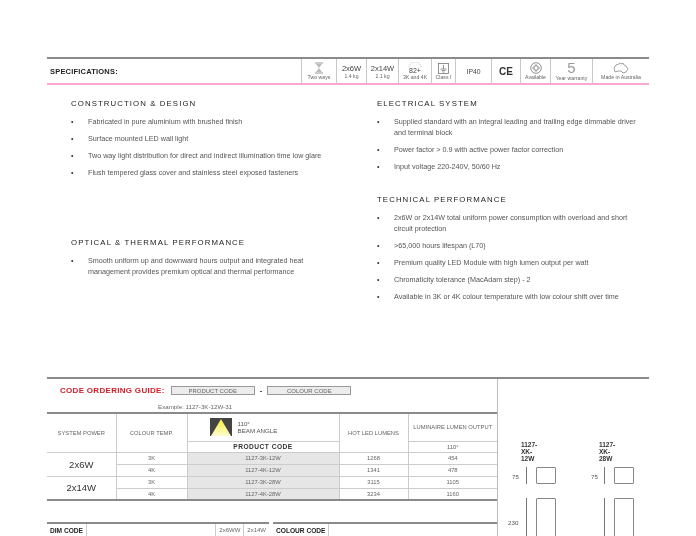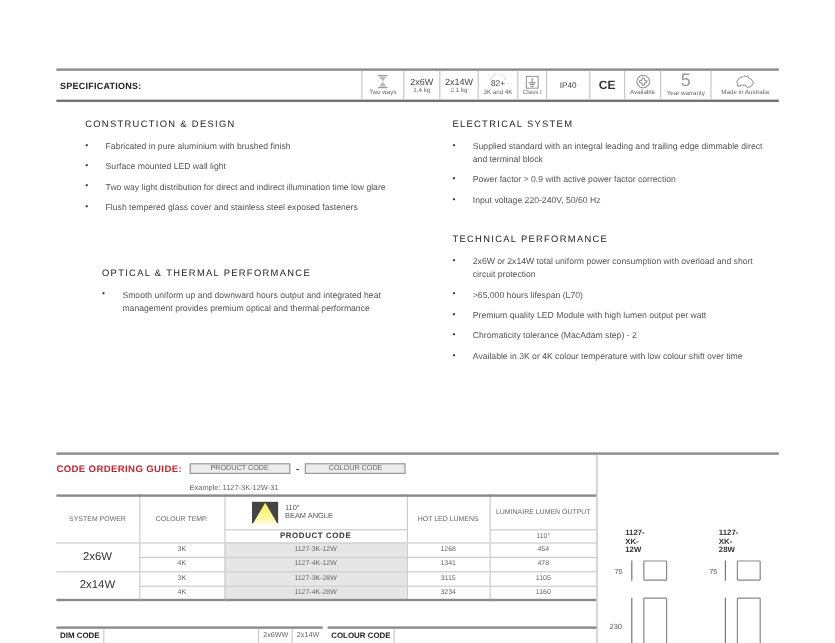--- a/index.html
+++ b/index.html
@@ -1,38 +1,38 @@
 <!DOCTYPE html>
 <html><head>
 <meta charset="utf-8">
 <style>
   * { box-sizing: border-box; margin: 0; padding: 0; }
   html, body { width: 696px; height: 536px; background: #fff; overflow: hidden; }
   body { font-family: "Liberation Sans", sans-serif; color: #333; position: relative; }
 
   
   .specbar { position: absolute; left: 47px; top: 57px; width: 602px; height: 28px;
-    border-top: 2px solid #8a8a8a; border-bottom: 2px solid #737373; display: flex; align-items: stretch; }
+    border-top: 2px solid #8a8a8a; border-bottom: 2px solid #f9a8d4; display: flex; align-items: stretch; }
   .specbar .label { flex: 1; font-size: 7.5px; font-weight: bold; color: #222; display: flex; align-items: center; padding-left: 3px; letter-spacing: 0.2px; }
   .spec-cell { border-left: 1px solid #c8c8c8; display: flex; flex-direction: column; align-items: center; justify-content: center; font-size: 5.2px; color: #555; padding: 0 2px; }
   .spec-cell .big { font-size: 7.5px; color: #444; }
   .spec-cell .sub { font-size: 5.2px; color: #666; }
   .spec-cell svg { display: block; }
 
   
   .section { position: absolute; }
   .section h3 { font-size: 7.8px; font-weight: normal; letter-spacing: 1.1px; color: #222; margin-bottom: 9px; }
   .section ul { list-style: none; }
   .section li { position: relative; padding-left: 17px; font-size: 7.2px; line-height: 10.6px; color: #555; margin-bottom: 6.5px; }
   .section li::before { content: "•"; position: absolute; left: 0; top: 0; color: #333; font-size: 7px; }
 
   
   .cog { position: absolute; left: 47px; top: 377px; width: 602px; border-top: 2px solid #8a8a8a; }
   .cog-head { position: absolute; left: 0; top: 7px; display: flex; align-items: center; }
-  .cog-title { color: #d3202b; font-size: 8px; font-weight: bold; letter-spacing: 0.3px; }
+  .cog-title { color: #d3202b; font-size: 8px; font-weight: bold; letter-spacing: 0.3px; margin-left: 13px; }
   .codebox { height: 9px; width: 84px; border: 1px solid #999; background: #ececec; font-size: 6px; color: #666; display: flex; align-items: center; justify-content: center; }
   .dash { font-size: 8px; font-weight: bold; margin: 0 5px; color: #333; }
   .example { position: absolute; left: 111px; top: 24px; font-size: 6.2px; color: #666; }
 
   .tbl { position: absolute; left: 47px; top: 412px; width: 450px; border-collapse: collapse; border-top: 2px solid #8a8a8a; }
   .tbl td { font-size: 5.8px; color: #666; text-align: center; border-right: 1px solid #ccc; border-bottom: 1px solid #ccc; height: 12px; padding: 0 2px; }
   .tbl td:last-child { border-right: none; }
   .tbl .hdr td { height: 28px; }
   .tbl .hdr2 td { height: 11px; }
   .tbl .pc-head { font-size: 6.6px; font-weight: bold; color: #333; letter-spacing: 0.5px; }
@@ -123,31 +123,31 @@
 <div class="section" style="left:71px;top:99px;width:255px;">
   <h3>CONSTRUCTION &amp; DESIGN</h3>
   <ul>
     <li>Fabricated in pure aluminium with brushed finish</li>
     <li>Surface mounted LED wall light</li>
     <li>Two way light distribution for direct and indirect illumination time low glare</li>
     <li>Flush tempered glass cover and stainless steel exposed fasteners</li>
   </ul>
 </div>
 
-<div class="section" style="left:71px;top:223px;width:255px;margin-left:14px;">
+<div class="section" style="left:71px;top:238px;width:255px;">
   <h3>OPTICAL &amp; THERMAL PERFORMANCE</h3>
   <ul>
     <li>Smooth uniform up and downward hours output and integrated heat management provides premium optical and thermal performance</li>
   </ul>
 </div>
 
 <div class="section" style="left:377px;top:99px;width:262px;">
   <h3>ELECTRICAL SYSTEM</h3>
   <ul>
-    <li>Supplied standard with an integral leading and trailing edge dimmable direct and terminal block</li>
+    <li>Supplied standard with an integral leading and trailing edge dimmable driver and terminal block</li>
     <li>Power factor &gt; 0.9 with active power factor correction</li>
     <li>Input voltage 220-240V, 50/60 Hz</li>
   </ul>
 </div>
 
 <div class="section" style="left:377px;top:195px;width:262px;">
   <h3>TECHNICAL PERFORMANCE</h3>
   <ul>
     <li>2x6W or 2x14W total uniform power consumption with overload and short circuit protection</li>
     <li>&gt;65,000 hours lifespan (L70)</li>

